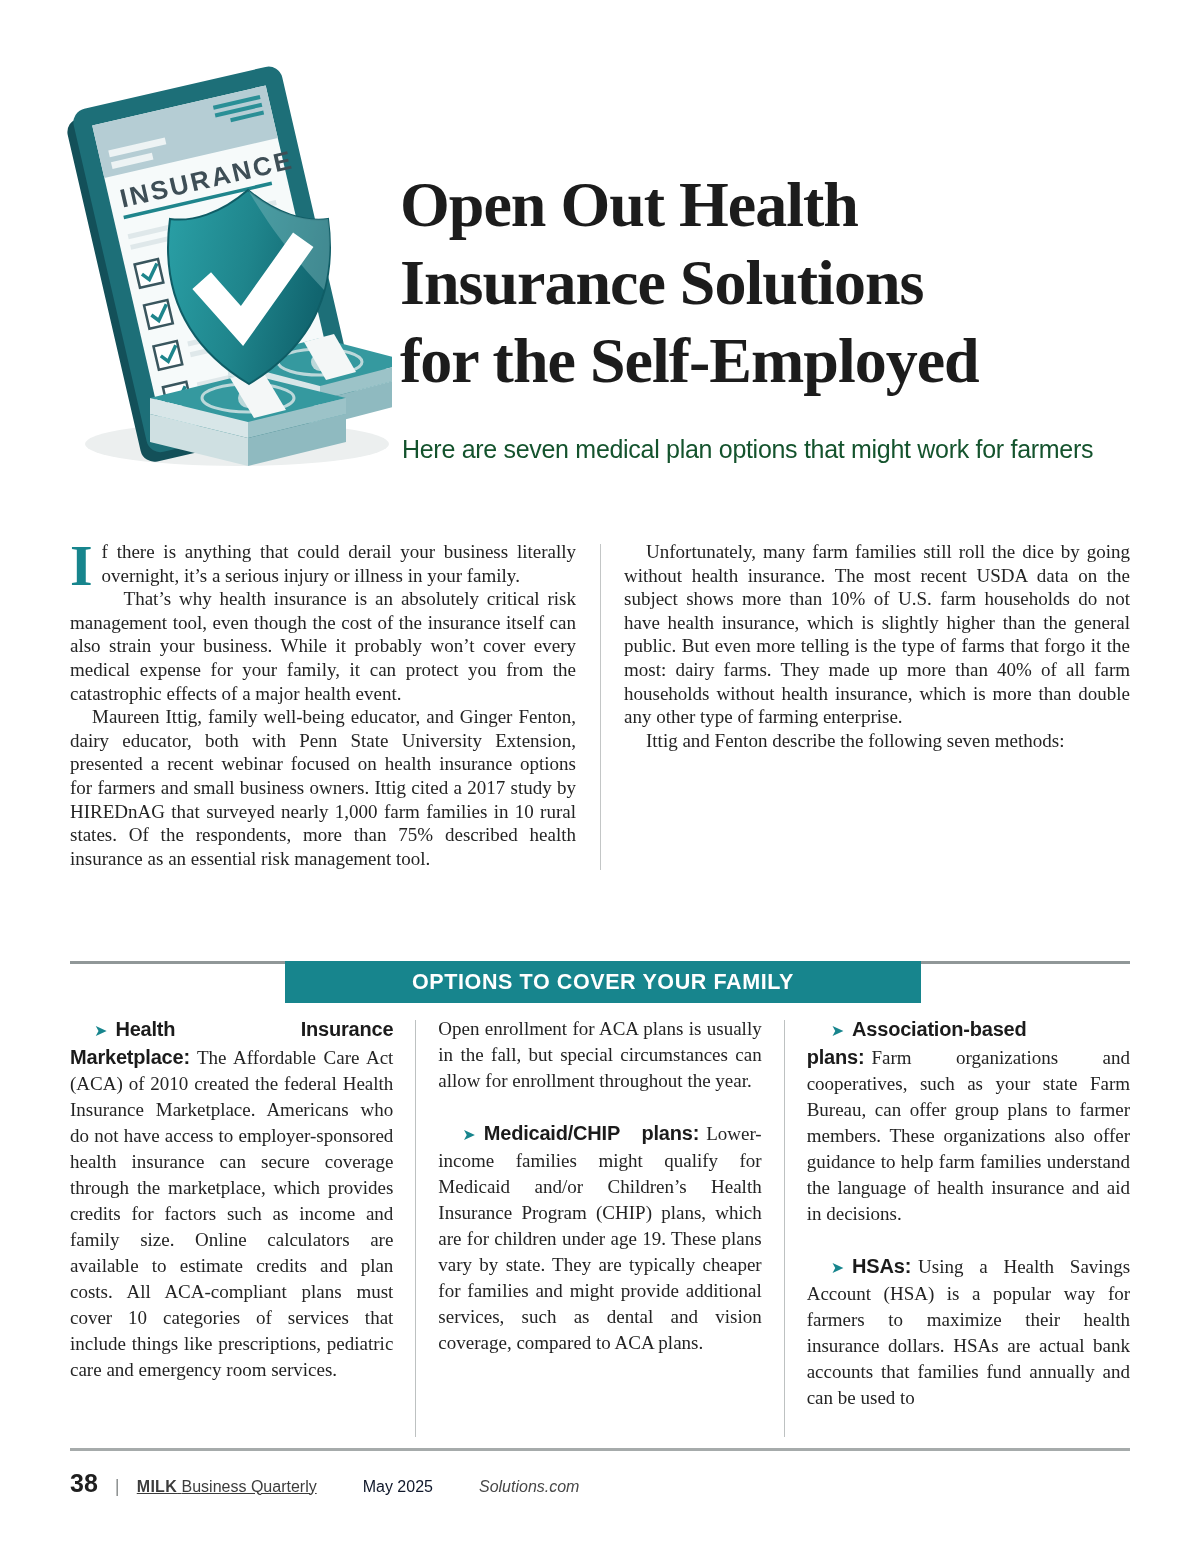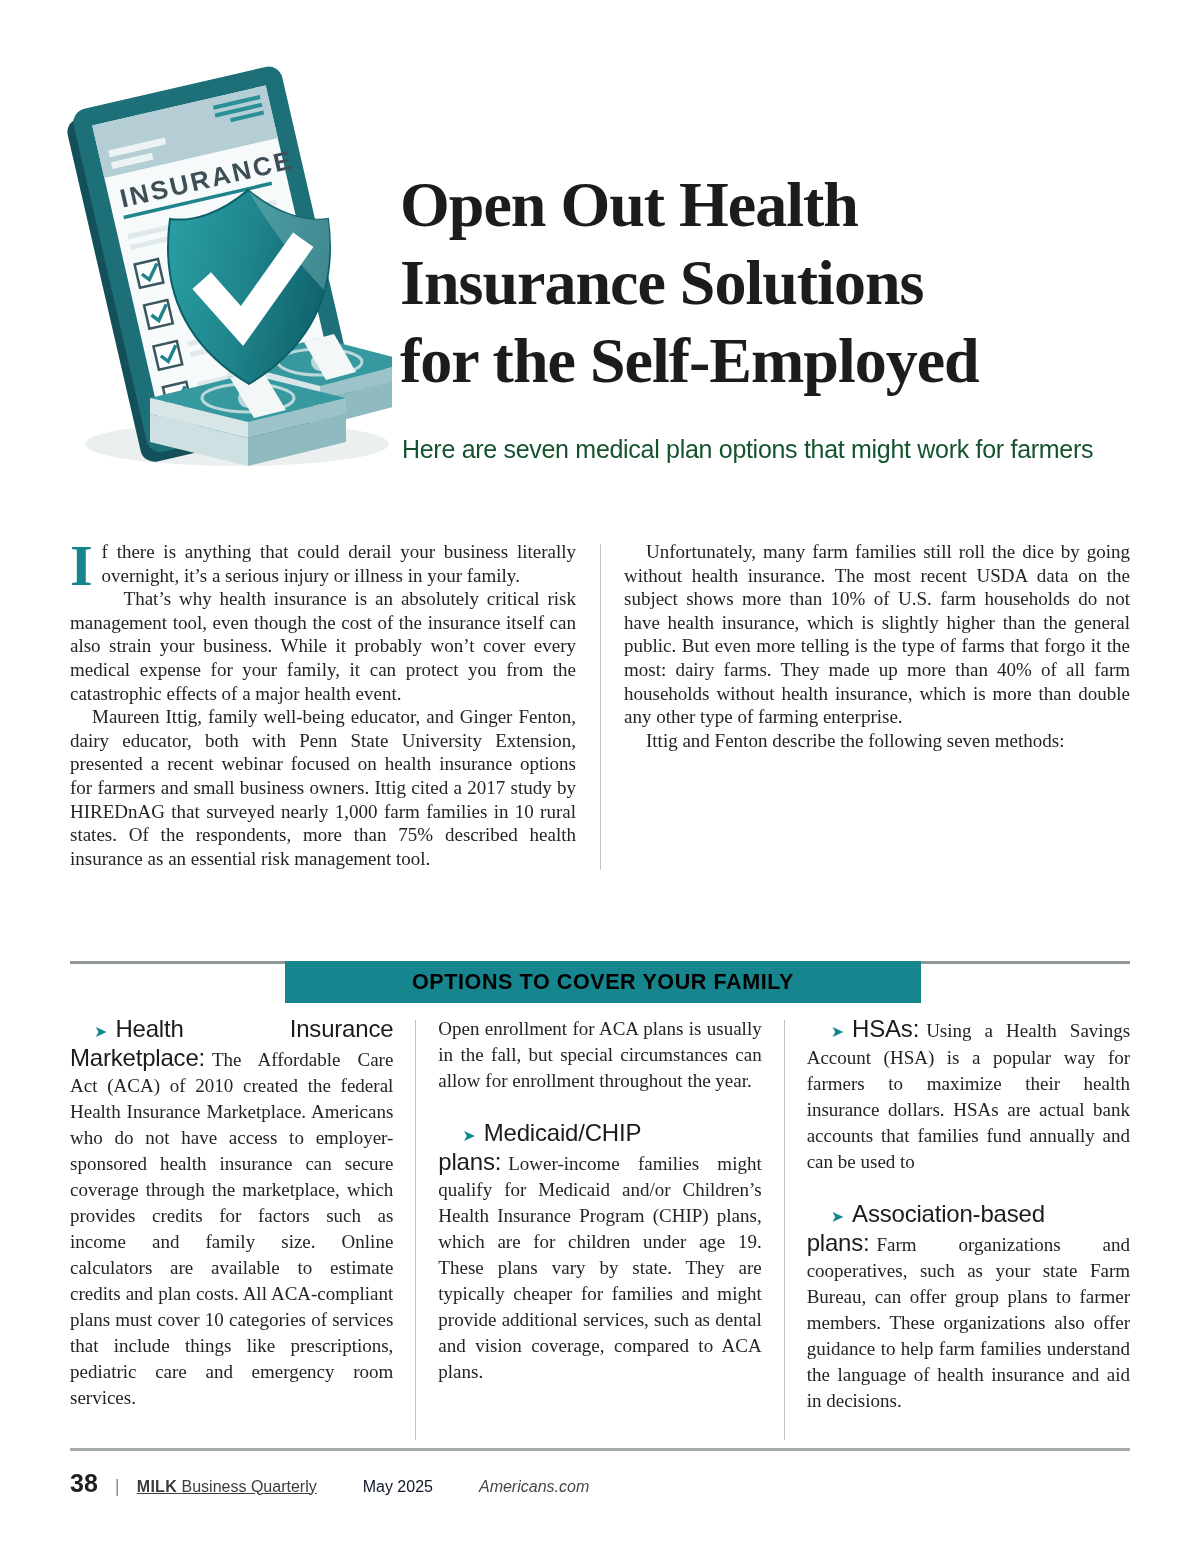--- a/index.html
+++ b/index.html
@@ -22,32 +22,32 @@
   .icol p{margin:0;}
   .icol p.ind{text-indent:22px;}
   .intro-div{width:1px;background:#c3c6c6;margin:4px 23px 0 24px;}
   .dropcap{float:left;font:700 58px/45px "Liberation Serif",serif;color:#17858d;
            margin:3px 9px 0 0;}
 
   
   .banner-row{position:absolute;left:70px;top:961px;width:1060px;height:42px;}
   .rule{position:absolute;left:0;right:0;top:0;height:3px;background:#909798;}
   .banner{position:absolute;left:215px;top:0;width:636px;height:42px;background:#17858d;
-          color:#000000;font:700 21.5px/42px "Liberation Sans",sans-serif;
+          color:#ffffff;font:700 21.5px/42px "Liberation Sans",sans-serif;
           text-align:center;letter-spacing:0.6px;}
 
   
   .options{position:absolute;left:70px;top:1016px;width:1060px;display:flex;}
   .ocol{width:325px;font-size:19px;line-height:26px;text-align:justify;}
   .vdiv{width:1px;background:#bdc1c1;margin:4px 22px 0 22px;}
   .opt{margin:0 0 26px 0;text-indent:24px;}
   .cont{margin:0 0 26px 0;}
   .bullet{color:#17858d;font-family:"DejaVu Sans",sans-serif;font-size:16px;
           margin-right:8px;}
-  .lead{font-family:"Liberation Sans",sans-serif;font-weight:400;font-size:24px;
+  .lead{font-family:"Liberation Sans",sans-serif;font-weight:700;font-size:20px;
         letter-spacing:-0.2px;color:#1b1b1b;margin-right:7px;}
 
   
   .footer{position:absolute;left:70px;top:1448px;width:1060px;}
   .frule{height:2.5px;background:#a6abab;}
   .fline{margin-top:18px;display:flex;align-items:baseline;
          font:400 16px "Liberation Sans",sans-serif;color:#3c3c3c;}
   .pnum{font-weight:700;font-size:25px;color:#1f1f1f;}
   .fbar{margin:0 17px;color:#8f9393;font-size:19px;}
   .fbrand{margin-right:46px;text-decoration:underline;}
@@ -180,29 +180,29 @@
     <div class="ocol">
       <p class="opt"><span class="bullet">➤</span><b class="lead">Health Insurance Marketplace:</b><span>The Affordable Care Act (ACA) of 2010 created the federal Health Insurance Marketplace. Americans who do not have access to employer-sponsored health insurance can secure coverage through the marketplace, which provides credits for factors such as income and family size. Online calculators are available to estimate credits and plan costs. All ACA-compliant plans must cover 10 categories of services that include things like prescriptions, pediatric care and emergency room services.</span></p>
     </div>
     <div class="vdiv"></div>
     <div class="ocol">
       <p class="cont">Open enrollment for ACA plans is usually in the fall, but special circumstances can allow for enrollment throughout the year.</p>
       <p class="opt"><span class="bullet">➤</span><b class="lead">Medicaid/CHIP plans:</b><span>Lower-income families might qualify for Medicaid and/or Children’s Health Insurance Program (CHIP) plans, which are for children under age 19. These plans vary by state. They are typically cheaper for families and might provide additional services, such as dental and vision coverage, compared to ACA plans.</span></p>
     </div>
     <div class="vdiv"></div>
     <div class="ocol">
+      <p class="opt"><span class="bullet">➤</span><b class="lead">Association-based plans:</b><span>Farm organizations and cooperatives, such as your state Farm Bureau, can offer group plans to farmer members. These organizations also offer guidance to help farm families understand the language of health insurance and aid in decisions.</span></p>
       <p class="opt"><span class="bullet">➤</span><b class="lead">HSAs:</b><span>Using a Health Savings Account (HSA) is a popular way for farmers to maximize their health insurance dollars. HSAs are actual bank accounts that families fund annually and can be used to</span></p>
-      <p class="opt"><span class="bullet">➤</span><b class="lead">Association-based plans:</b><span>Farm organizations and cooperatives, such as your state Farm Bureau, can offer group plans to farmer members. These organizations also offer guidance to help farm families understand the language of health insurance and aid in decisions.</span></p>
     </div>
   </section>
 
   <footer class="footer">
     <div class="frule"></div>
     <div class="fline">
       <span class="pnum">38</span>
       <span class="fbar">|</span>
       <span class="fbrand"><b>MILK</b> <span>Business Quarterly</span></span>
       <span class="fdate">May 2025</span>
-      <span class="fsite">Americans.com</span>
+      <span class="fsite">Solutions.com</span>
     </div>
   </footer>
 
 </div>
 
 </body></html>

